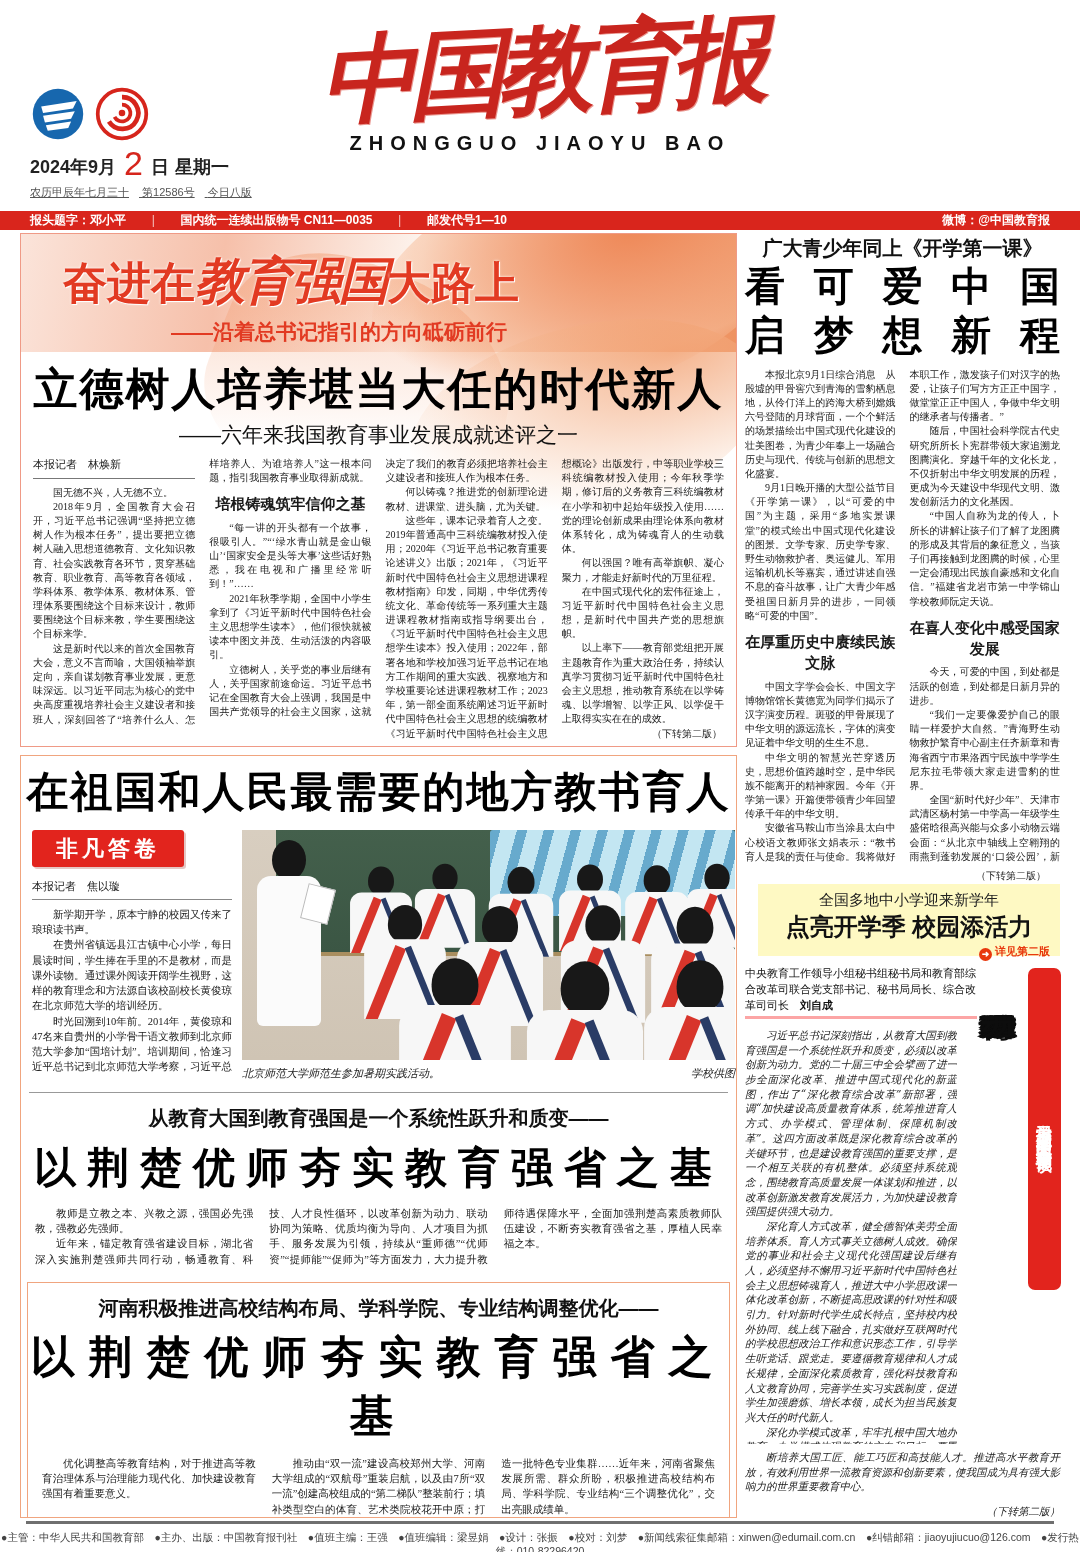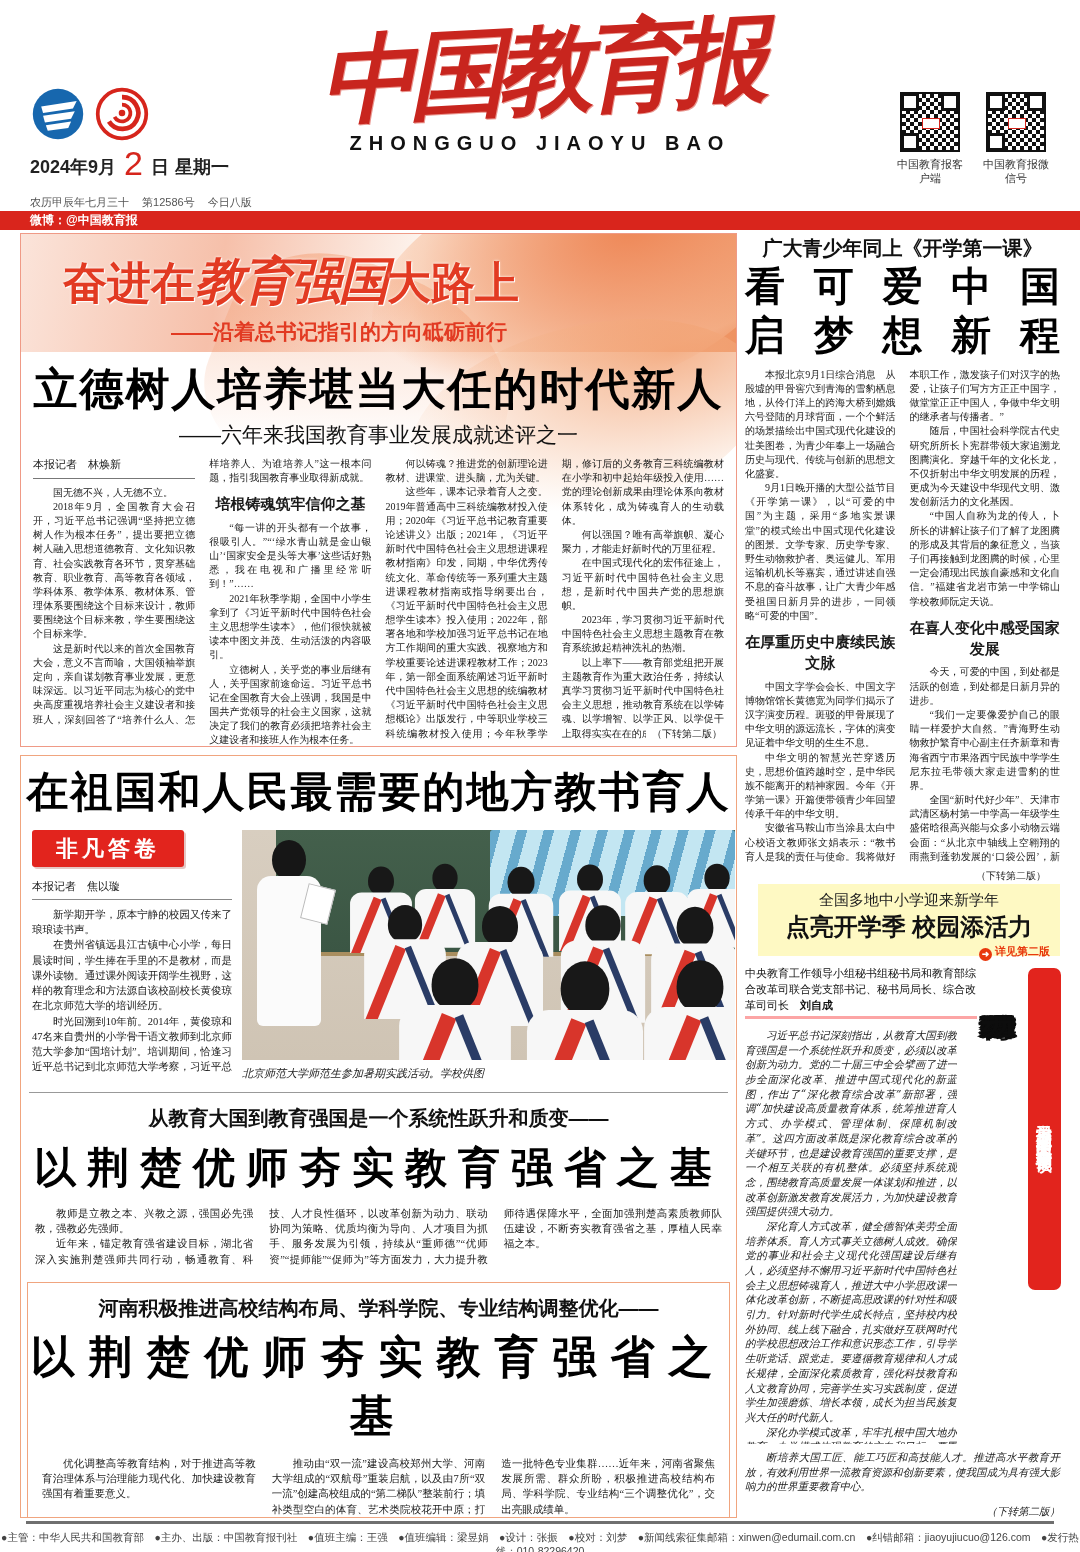--- a/index.html
+++ b/index.html
@@ -6,21 +6,21 @@
   body { width:1080px; height:1552px; background:#ffffff; font-family:"Liberation Serif", serif; color:#1a1a1a; position:relative; }
   .page { position:absolute; inset:0; overflow:hidden; }
 
   
   .masthead { position:absolute; left:0; top:0; width:1080px; height:210px; }
   .logos { position:absolute; left:30px; top:86px; display:flex; gap:8px; }
   .logo { width:56px; height:56px; }
   .dateblock { position:absolute; left:30px; top:148px; }
   .dateline { font-family:"Liberation Sans",sans-serif; font-size:18px; font-weight:bold; color:#222; display:flex; align-items:flex-end; gap:6px;}
   .daynum { color:#d6251c; font-size:34px; line-height:0.9; font-weight:normal; margin:0 2px; }
-  .lunar { margin-top:16px; font-size:11px; color:#555; font-family:"Liberation Sans",sans-serif; }
+  .lunar { margin-top:6px; font-size:11px; color:#555; font-family:"Liberation Sans",sans-serif;text-decoration:underline; }
   .lunar span { margin-right:10px; }
   .title-wrap { position:absolute; left:240px; top:10px; width:600px; text-align:center; }
   .paper-title { font-family:"DejaVu Serif",serif; font-style:italic; font-weight:900; font-size:96px; line-height:1.25; color:#c8251e; letter-spacing:-8px; transform:rotate(-3deg); text-shadow:1px 1px 0 #e9968f; }
   .pinyin { margin-top:2px; font-family:"Liberation Sans",sans-serif; font-weight:bold; font-size:20px; letter-spacing:7px; color:#111; }
   .qrs { position:absolute; right:28px; top:92px; display:flex; gap:14px; }
   .qr-item { width:72px; text-align:center; }
   .qr { width:56px; height:56px; margin:0 auto; background-image:repeating-conic-gradient(#111 0% 25%, #fff 0% 50%); background-size:8px 8px; border:2px solid #111; position:relative; }
   .qr i { position:absolute; width:12px; height:12px; background:#fff; border:3px solid #111; }
   .qr i.c1 { left:-1px; top:-1px; } .qr i.c2 { right:-1px; top:-1px; } .qr i.c3 { left:-1px; bottom:-1px; }
   .qr em { position:absolute; left:20px; top:24px; width:16px; height:9px; background:#fff; border:1px solid #d6251c; }
@@ -86,21 +86,21 @@
   .poster { position:absolute; left:248px; top:0; width:245px; height:86px; background:#c3e6f2; background-image:repeating-linear-gradient(105deg, rgba(42,130,180,.6) 0 10px, rgba(195,230,242,0) 10px 26px); border-radius:3px; }
   .fig { position:absolute; width:86px; height:118px; }
   .fig .head { width:36px; height:40px; background:#181818; border-radius:50% 50% 46% 46%; margin:0 auto; }
   .fig .torso { margin-top:-4px; width:86px; height:84px; background:#f7f7f7; border-radius:16px 16px 0 0; position:relative; overflow:hidden; }
   .fig .torso::before { content:""; position:absolute; left:10px; top:4px; width:12px; height:120px; background:#d8352b; transform:rotate(22deg); }
   .fig .torso::after { content:""; position:absolute; right:14px; top:4px; width:7px; height:120px; background:#2a3c66; transform:rotate(-22deg); }
   .teacher { position:absolute; left:8px; bottom:4px; width:78px; height:216px; }
   .teacher .head { width:34px; height:40px; background:#161616; border-radius:50%; margin:0 auto; }
   .teacher .body { margin-top:-4px; width:64px; height:150px; background:#fbfbfb; border-radius:14px 14px 6px 6px; margin-left:7px; }
   .teacher .paper { position:absolute; right:-4px; top:46px; width:26px; height:34px; background:#fff; border:1px solid #bbb; transform:rotate(14deg); }
-  .caption-row { position:absolute; left:212px; top:236px; width:493px; display:flex; justify-content:flex-start; font-family:"DejaVu Serif",serif; font-style:italic; font-size:11px; color:#222; }
+  .caption-row { position:absolute; left:212px; top:236px; width:493px; display:flex; justify-content:space-between; font-family:"DejaVu Serif",serif; font-style:italic; font-size:11px; color:#222; }
   .mid-hr { border:none; border-top:1px solid #999; margin:14px 8px 0; }
   .sec-kicker { margin-top:12px; text-align:center; font-family:"Liberation Sans",sans-serif; font-weight:bold; font-size:20px; color:#111; }
   .hb-headline { text-align:center; font-family:"Liberation Sans",sans-serif; font-weight:900; font-size:42px; letter-spacing:11px; color:#000; margin:8px 0 10px; }
   .sec-body { margin:0 14px; column-count:3; column-gap:16px; font-size:10.5px; line-height:1.45; text-align:justify; height:66px; overflow:hidden; }
   .henan-box { margin:10px 6px 0; border:1px solid #f0a57f; padding-bottom:8px; }
   .hn-headline { text-align:center; font-family:"Liberation Sans",sans-serif; font-weight:900; font-size:44px; letter-spacing:14px; color:#000; margin:6px 0 10px; }
 
   
   .footer { position:absolute; left:0; top:1521px; width:1080px; }
   .footer-rule { height:3px; background:#6f6f6f; margin:0 26px; }
@@ -139,43 +139,30 @@
       <div class="lunar">
         <span>农历甲辰年七月三十</span>
         <span>第12586号</span>
         <span>今日八版</span>
       </div>
     </div>
     <div class="title-wrap">
       <div class="paper-title">中国教育报</div>
       <div class="pinyin">ZHONGGUO  JIAOYU  BAO</div>
     </div>
-    <div class="qrs">
-      <div class="qr-item">
-        <div class="qr">
-            <i class="c1"></i>
-            <i class="c2"></i>
-            <i class="c3"></i>
-            <em></em>
-          </div>
-        <div class="qr-label">中国教育报客户端</div>
-      </div>
-      <div class="qr-item">
-        <div class="qr">
-            <i class="c1"></i>
-            <i class="c2"></i>
-            <i class="c3"></i>
-            <em></em>
-          </div>
-        <div class="qr-label">中国教育报微信号</div>
-      </div>
-    </div>
   </header>
 
   <div class="infobar">
+    <div>
+      <span>报头题字：邓小平</span>
+      <span class="sep">｜</span>
+      <span>国内统一连续出版物号 CN11—0035</span>
+      <span class="sep">｜</span>
+      <span>邮发代号1—10</span>
+    </div>
     <div>微博：@中国教育报</div>
   </div>
 
   <section class="lead-box">
     <div class="banner">
       <div class="sw sw1"></div>
       <div class="sw sw2"></div>
       <div class="banner-t1"><span>奋进在</span><span class="callig">教育强国</span><span>大路上</span></div>
       <div class="banner-sub">——沿着总书记指引的方向砥砺前行</div>
     </div>
@@ -191,21 +178,20 @@
         </div>
       <h3 class="inline-subhead">培根铸魂筑牢信仰之基</h3>
       <div class="plist">
           <p>“每一讲的开头都有一个故事，很吸引人。”“‘绿水青山就是金山银山’‘国家安全是头等大事’这些话好熟悉，我在电视和广播里经常听到！”……</p>
           <p>2021年秋季学期，全国中小学生拿到了《习近平新时代中国特色社会主义思想学生读本》，他们很快就被读本中图文并茂、生动活泼的内容吸引。</p>
           <p>立德树人，关乎党的事业后继有人，关乎国家前途命运。习近平总书记在全国教育大会上强调，我国是中国共产党领导的社会主义国家，这就决定了我们的教育必须把培养社会主义建设者和接班人作为根本任务。</p>
           <p>何以铸魂？推进党的创新理论进教材、进课堂、进头脑，尤为关键。</p>
           <p>这些年，课本记录着育人之变。2019年普通高中三科统编教材投入使用；2020年《习近平总书记教育重要论述讲义》出版；2021年，《习近平新时代中国特色社会主义思想进课程教材指南》印发，同期，中华优秀传统文化、革命传统等一系列重大主题进课程教材指南或指导纲要出台，《习近平新时代中国特色社会主义思想学生读本》投入使用；2022年，部署各地和学校加强习近平总书记在地方工作期间的重大实践、视察地方和学校重要论述进课程教材工作；2023年，第一部全面系统阐述习近平新时代中国特色社会主义思想的统编教材《习近平新时代中国特色社会主义思想概论》出版发行，中等职业学校三科统编教材投入使用；今年秋季学期，修订后的义务教育三科统编教材在小学和初中起始年级投入使用……党的理论创新成果由理论体系向教材体系转化，成为铸魂育人的生动载体。</p>
           <p>何以强国？唯有高举旗帜、凝心聚力，才能走好新时代的万里征程。</p>
           <p>在中国式现代化的宏伟征途上，习近平新时代中国特色社会主义思想，是新时代中国共产党的思想旗帜。</p>
-          <p>2023年，学习贯彻习近平新时代中国特色社会主义思想主题教育在教育系统掀起精神洗礼的热潮。</p>
           <p>以上率下——教育部党组把开展主题教育作为重大政治任务，持续认真学习贯彻习近平新时代中国特色社会主义思想，推动教育系统在以学铸魂、以学增智、以学正风、以学促干上取得实实在在的成效。</p>
         </div>
     </div>
     <div class="turn turn-abs">（下转第二版）</div>
   </section>
 
   <section class="right-article">
     <div class="ra-kicker">广大青少年同上《开学第一课》</div>
     <div class="ra-headline">
       <div>看可爱中国</div>

